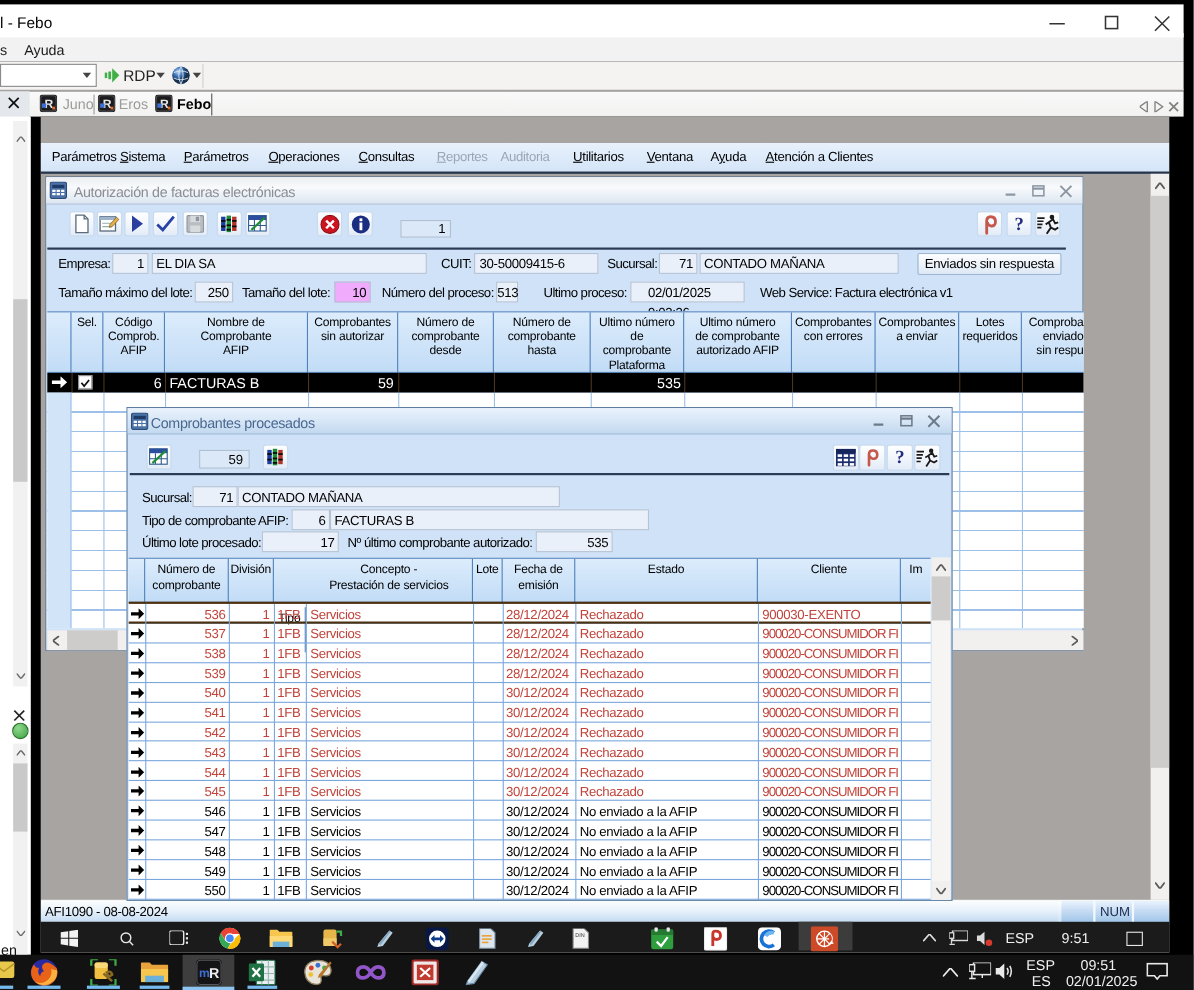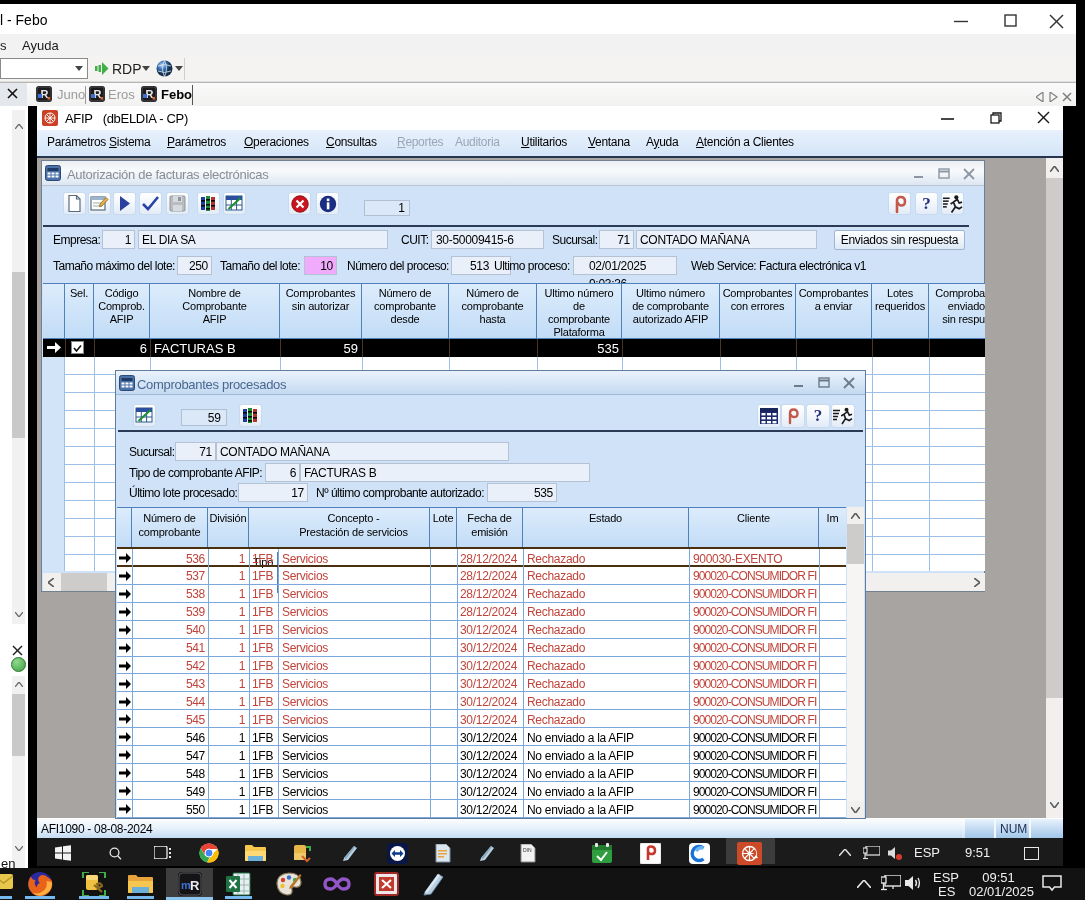--- a/index.html
+++ b/index.html
@@ -144,35 +144,20 @@
     </svg>
   <div class="abs" style="left:12px;top:588px;width:13px;height:62px;background:#c9c9c9;"></div>
   <svg class="abs" style="left:15px;top:740px;" width="8" height="5">
       <path d="M0 0 L4 5 L8 0" fill="none" stroke="#6a6a6a" stroke-width="1.3"></path>
     </svg>
   <div class="abs" style="left:1px;top:750px;font-size:13px;color:#111;">en</div>
 </div>
 
 <div class="abs" id="remote" style="left:37px;top:106px;width:1026px;height:760px;background:#a7a4a1;overflow:hidden;">
 
-  <div class="abs" style="left:0;top:0;width:1026px;height:24px;background:#fff;">
-    <svg class="abs" style="left:5px;top:4px;" width="16" height="16" viewBox="0 0 16 16">
-      <rect x="0" y="0" width="16" height="16" rx="2" fill="#cc4125"></rect>
-      <circle cx="8" cy="8" r="5" fill="none" stroke="#fff" stroke-width="1"></circle>
-      <path d="M8 3 L8 13 M3 8 L13 8 M4.5 4.5 L11.5 11.5 M11.5 4.5 L4.5 11.5" stroke="#fff" stroke-width=".9"></path>
-    </svg>
-    <div class="abs" style="left:28px;top:5px;font-size:13px;letter-spacing:-0.3px;color:#000;">AFIP&nbsp;&nbsp;&nbsp;(dbELDIA - CP)</div>
-    <svg class="abs" style="left:904px;top:4px;" width="110" height="17" viewBox="0 0 110 17">
-      <line x1="0" y1="9" x2="13" y2="9" stroke="#1a1a1a" stroke-width="1.6"></line>
-      <rect x="50" y="5" width="8" height="8" fill="none" stroke="#1a1a1a" stroke-width="1.3"></rect>
-      <path d="M52 5 L52 3 L60 3 L60 11 L58 11" fill="none" stroke="#1a1a1a" stroke-width="1.3"></path>
-      <line x1="97" y1="2" x2="108" y2="13" stroke="#1a1a1a" stroke-width="1.4"></line>
-      <line x1="108" y1="2" x2="97" y2="13" stroke="#1a1a1a" stroke-width="1.4"></line>
-    </svg>
-  </div>
 
   <div class="abs" id="afipmenu" style="left:0;top:24px;width:1026px;height:26px;background:linear-gradient(#e8f1fc,#d4e5f8);font-size:12px;letter-spacing:-0.3px;color:#000;">
     <div class="abs" style="left:10px;top:5px;">Parámetros <u>S</u>istema</div>
     <div class="abs" style="left:130px;top:5px;"><u>P</u>arámetros</div>
     <div class="abs" style="left:207px;top:5px;"><u>O</u>peraciones</div>
     <div class="abs" style="left:289px;top:5px;"><u>C</u>onsultas</div>
     <div class="abs" style="left:360px;top:5px;color:#9aa6b5;"><u>R</u>eportes</div>
     <div class="abs" style="left:418px;top:5px;color:#9aa6b5;">Auditoria</div>
     <div class="abs" style="left:484px;top:5px;"><u>U</u>tilitarios</div>
     <div class="abs" style="left:551px;top:5px;"><u>V</u>entana</div>
@@ -438,21 +423,21 @@
     <div class="abs lbl" style="left:510px;top:72px;">Sucursal:</div>
     <div class="abs fld" style="left:557px;top:69px;width:35px;">71</div>
     <div class="abs fldl" style="left:594px;top:69px;width:181px;">CONTADO MAÑANA</div>
     <div class="abs" style="left:792px;top:69px;width:131px;height:20px;background:linear-gradient(#fdfdfe,#f0f5fb 45%,#dde8f5);border:1px solid #9eb6d2;border-radius:2px;font-size:12px;letter-spacing:-0.3px;color:#000;text-align:center;line-height:19px;">Enviados sin respuesta</div>
 
     <div class="abs lbl" style="left:11px;top:98px;">Tamaño máximo del lote:</div>
     <div class="abs fld" style="left:135px;top:95px;width:35px;">250</div>
     <div class="abs lbl" style="left:178px;top:98px;">Tamaño del lote:</div>
     <div class="abs fld" style="left:262px;top:95px;width:33px;background:#f0abfc;">10</div>
     <div class="abs lbl" style="left:305px;top:98px;">Número del proceso:</div>
-    <div class="abs fld" style="left:409px;top:95px;width:60px;text-align:center;">513</div>
+    <div class="abs fld" style="left:409px;top:95px;width:20px;text-align:center;">513</div>
     <div class="abs lbl" style="left:452px;top:98px;">Ultimo proceso:</div>
     <div class="abs fldl" style="left:531px;top:95px;width:104px;padding-left:15px;">02/01/2025 9:03:36</div>
     <div class="abs lbl" style="left:649px;top:98px;">Web Service: Factura electrónica v1</div>
 
     <div class="abs" id="pgrid" style="left:1px;top:122px;width:942px;height:288px;background:#fff;">
       <div class="abs" id="pghead" style="left:0;top:0;width:942px;height:56px;background:linear-gradient(#dcecfc,#c2dcf6);border-top:1px solid #4f81bd;border-bottom:1px solid #4f81bd;">
         <div class="hcell" style="left:0;width:22px;"></div>
         <div class="hcell" style="left:22px;width:29px;">Sel.</div>
         <div class="hcell" style="left:51px;width:56px;">Código<br>Comprob.<br>AFIP</div>
         <div class="hcell" style="left:107px;width:130px;">Nombre de<br>Comprobante<br>AFIP</div>

